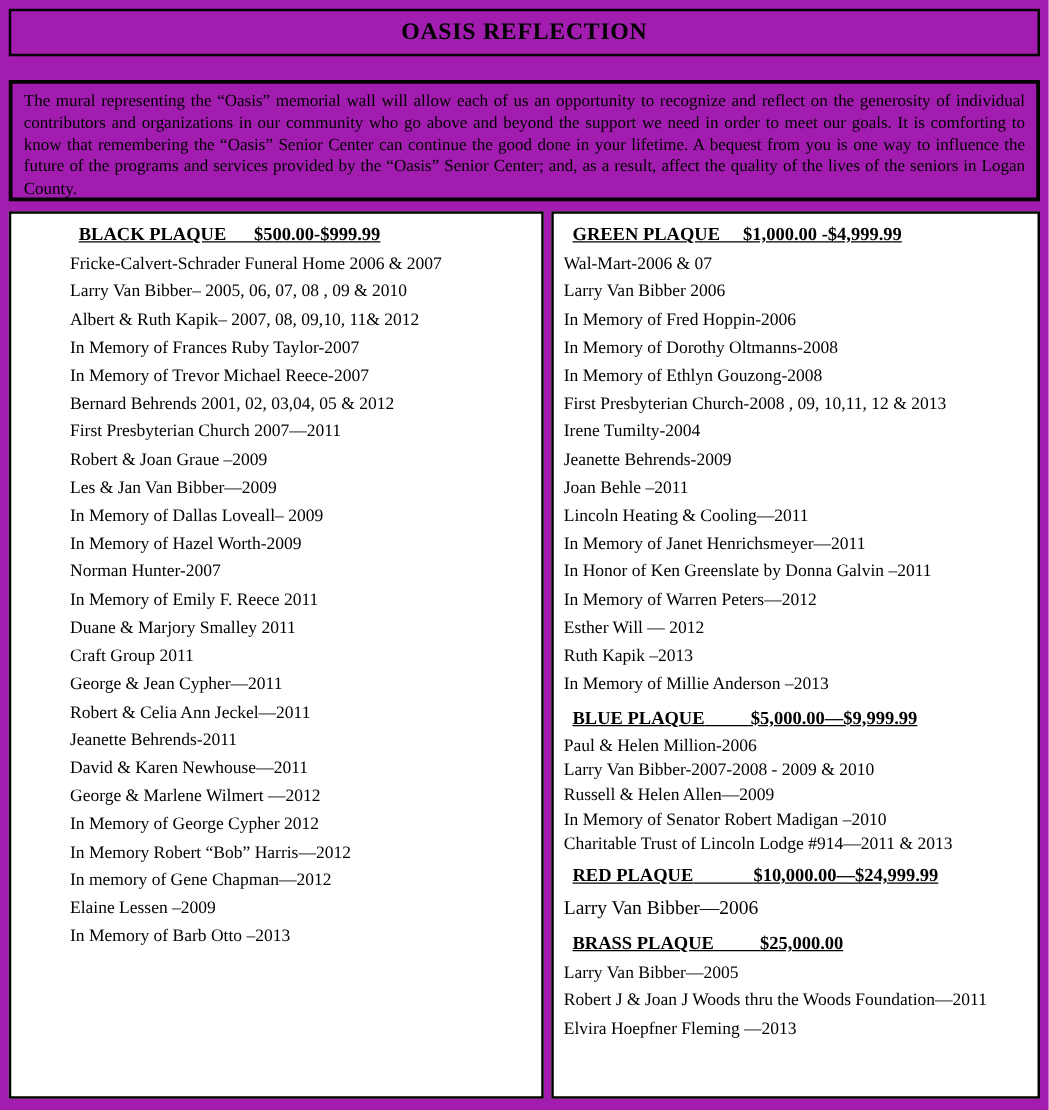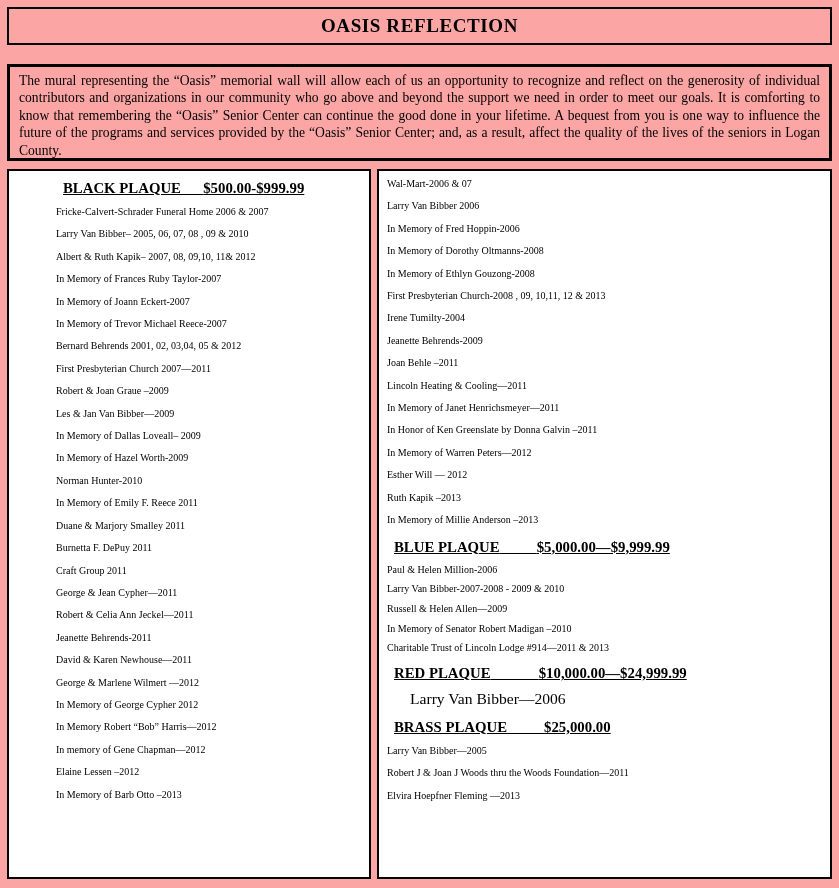--- a/index.html
+++ b/index.html
@@ -2,21 +2,21 @@
 <html><head>
 <meta charset="utf-8">
 <style>
   * { margin:0; padding:0; box-sizing:border-box; }
   html,body { background:#ffffff; }
   body {
     width:839px; height:888px;
     font-family:"Liberation Serif", serif;
     color:#000;
   }
-  .page { position:relative; width:839px; height:888px; background:#fca5a5; overflow:hidden; }
+  .page { position:relative; width:839px; height:888px; background:#a21caf; overflow:hidden; }
 
   .title-box {
     position:absolute; left:7px; top:7px; width:825px; height:38px;
     border:2px solid #000;
     display:flex; align-items:center; justify-content:center;
   }
   .title { font-size:19px; font-weight:bold; letter-spacing:0.6px; }
 
   .intro-box {
     position:absolute; left:7px; top:64px; width:825px; height:97px;
@@ -27,35 +27,35 @@
   }
 
   .columns {
     position:absolute; left:7px; top:169px; width:825px; height:710px;
     display:flex; gap:6px;
   }
   .panel {
     border:2px solid #000; height:100%; overflow:hidden;
     padding:2px 6px 0 5px; background:#fff;
   }
-  .panel-left  { width:364px;padding-left:44px; }
+  .panel-left  { width:428px;padding-left:44px; }
   .panel-right { flex:1; }
 
   .sec-heading {
     font-weight:bold; font-size:14.8px; line-height:20px;
     margin:5px 0 3px 10px; white-space:nowrap;
   }
   .u { text-decoration:underline; }
 
   .item {
-    font-size:10px; line-height:22.4px;
+    font-size:14px; line-height:22.4px;
     padding-left:3px; white-space:nowrap; overflow:hidden;
   }
   .items-blue  .item { line-height:19.7px; }
-  .items-red   .item { font-size:15.6px; line-height:26px;margin-left:23px; }
+  .items-red   .item { font-size:15.6px; line-height:26px; }
 </style>
 </head>
 <body>
 
 <div class="page">
 
   <div class="title-box">
     <div class="title">OASIS REFLECTION</div>
   </div>
 
@@ -64,46 +64,45 @@
   </div>
 
   <div class="columns">
     <div class="panel panel-left" id="left-col">
         <div class="sec-heading"><span class="u"><span>BLACK PLAQUE</span><span>&nbsp;&nbsp;&nbsp;&nbsp;&nbsp;&nbsp;</span><span>$500.00-$999.99</span></span></div>
         <div class="items items-black">
           <p class="item">Fricke-Calvert-Schrader Funeral Home 2006 &amp; 2007</p>
           <p class="item">Larry Van Bibber– 2005, 06, 07, 08 , 09 &amp; 2010</p>
           <p class="item">Albert &amp; Ruth Kapik– 2007, 08, 09,10, 11&amp; 2012</p>
           <p class="item">In Memory of Frances Ruby Taylor-2007</p>
-          <p class="item">In Memory of Joann Eckert-2007</p>
           <p class="item">In Memory of Trevor Michael Reece-2007</p>
           <p class="item">Bernard Behrends 2001, 02, 03,04, 05 &amp; 2012</p>
           <p class="item">First Presbyterian Church 2007—2011</p>
           <p class="item">Robert &amp; Joan Graue –2009</p>
           <p class="item">Les &amp; Jan Van Bibber—2009</p>
           <p class="item">In Memory of Dallas Loveall– 2009</p>
           <p class="item">In Memory of Hazel Worth-2009</p>
-          <p class="item">Norman Hunter-2010</p>
+          <p class="item">Norman Hunter-2007</p>
           <p class="item">In Memory of  Emily F. Reece  2011</p>
           <p class="item">Duane &amp; Marjory Smalley 2011</p>
-          <p class="item">Burnetta F. DePuy 2011</p>
           <p class="item">Craft Group 2011</p>
           <p class="item">George &amp; Jean Cypher—2011</p>
           <p class="item">Robert &amp; Celia Ann Jeckel—2011</p>
           <p class="item">Jeanette Behrends-2011</p>
           <p class="item">David &amp; Karen Newhouse—2011</p>
           <p class="item">George &amp; Marlene Wilmert —2012</p>
           <p class="item">In Memory of George Cypher 2012</p>
           <p class="item">In Memory Robert “Bob” Harris—2012</p>
           <p class="item">In memory of Gene Chapman—2012</p>
-          <p class="item">Elaine Lessen –2012</p>
+          <p class="item">Elaine Lessen –2009</p>
           <p class="item">In Memory of Barb Otto –2013</p>
         </div>
       </div>
     <div class="panel panel-right" id="right-col">
+        <div class="sec-heading"><span class="u"><span>GREEN PLAQUE</span><span>&nbsp;&nbsp;&nbsp;&nbsp;&nbsp;</span><span>$1,000.00 -$4,999.99</span></span></div>
         <div class="items items-green">
           <p class="item">Wal-Mart-2006 &amp; 07</p>
           <p class="item">Larry Van Bibber 2006</p>
           <p class="item">In Memory of Fred Hoppin-2006</p>
           <p class="item">In Memory of Dorothy Oltmanns-2008</p>
           <p class="item">In Memory of Ethlyn Gouzong-2008</p>
           <p class="item">First Presbyterian Church-2008 , 09, 10,11, 12 &amp; 2013</p>
           <p class="item">Irene Tumilty-2004</p>
           <p class="item">Jeanette Behrends-2009</p>
           <p class="item">Joan Behle –2011</p>

